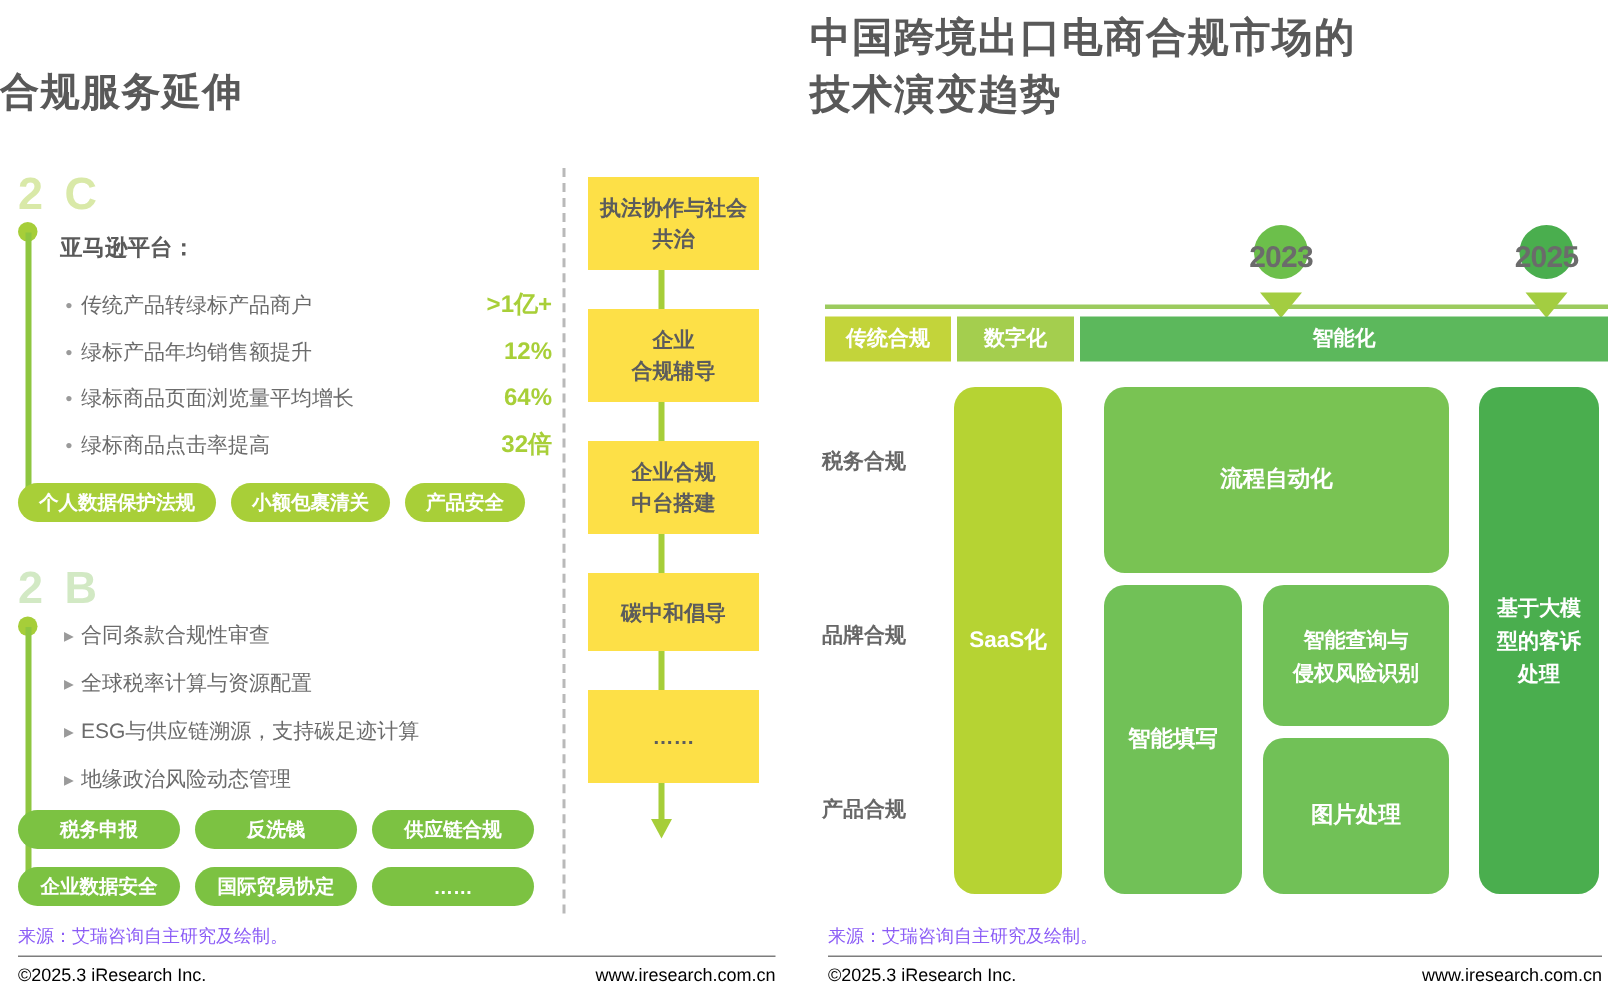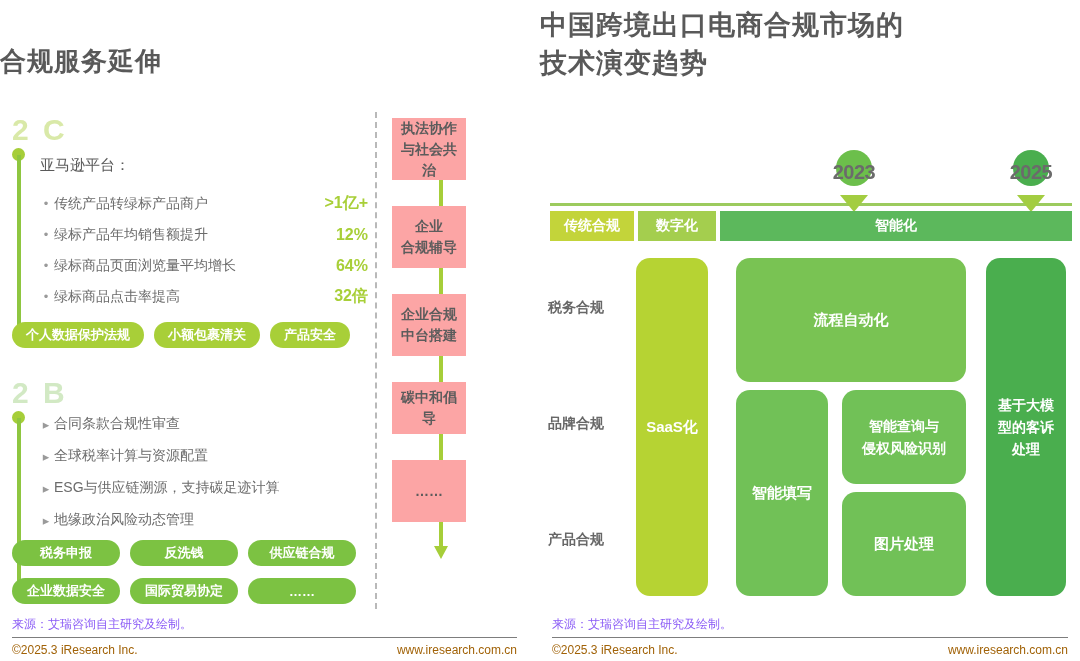--- a/index.html
+++ b/index.html
@@ -41,21 +41,21 @@
     position: absolute; width: 13px; height: 13px;
     border-radius: 50%; background: #a6ce39;
   }
   .stem-2c  { left: 17px; top: 155px; height: 185px; }
   .dot-2c   { left: 12px; top: 148px; }
   .stem-2b  { left: 17px; top: 418px; height: 176px; }
   .dot-2b   { left: 12px; top: 411px; }
 
   .platform-label {
     position: absolute; left: 40px; top: 156px;
-    font-size: 15px; font-weight: normal; color: #5a5a5a;
+    font-size: 15px; font-weight: bold; color: #5a5a5a;
   }
 
   .bullets { position: absolute; }
   .bullets-2c { left: 38px; top: 188px; width: 330px; }
   .bullets-2b { left: 38px; top: 408px; width: 340px; }
   .b-row {
     display: flex; align-items: center;
     height: 31px; font-size: 14px; color: #6b6b6b;
   }
   .b-dot {
@@ -89,21 +89,21 @@
   
   .dashed-div {
     position: absolute; left: 375px; top: 112px;
     width: 0; height: 497px;
     border-left: 2px dashed #b9b9b9;
   }
 
   
   .flow { position: absolute; left: 392px; top: 118px; width: 98px; }
   .flow-box {
-    width: 74px; background: #fca5a5;
+    width: 114px; background: #fde047;
     color: #5c5c5c; font-weight: bold; font-size: 14px;
     display: flex; align-items: center; justify-content: center;
     text-align: center; line-height: 21px;
     padding: 0 4px;
   }
   .flow-link { width: 98px; height: 26px; position: relative; }
   .flow-link::before {
     content: ""; position: absolute;
     left: 47px; top: 0; width: 4px; height: 100%;
     background: #a6ce39;
@@ -166,21 +166,21 @@
     color: #ffffff; font-weight: bold; font-size: 15px;
     display: flex; align-items: center; justify-content: center;
     text-align: center; line-height: 22px; padding: 0 6px;
   }
 
   
   .src {
     position: absolute; font-size: 12px; color: #8b5cf6;
   }
   .rule { position: absolute; height: 1px; background: #7d7d7d; }
-  .foot { position: absolute; font-size: 12px; color: #a16207; }
+  .foot { position: absolute; font-size: 12px; color: #000000; }
   .foot-r { text-align: right; }
 
   .topbar { position: absolute; left: 0; top: 0; width: 1080px; height: 5px; background: #ffffff; }
 </style>
 </head>
 <body>
 
 <div id="root">
 
   <div class="topbar"></div>

